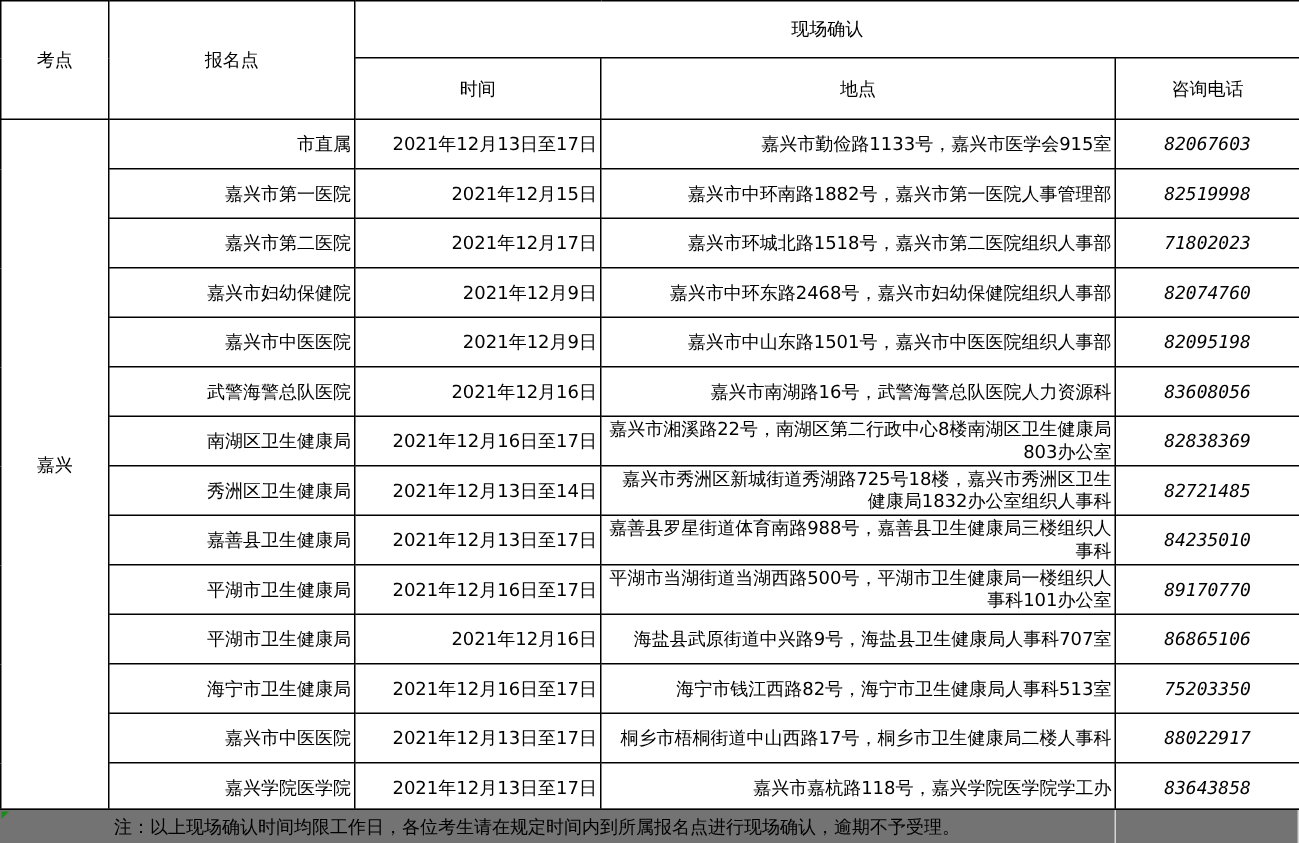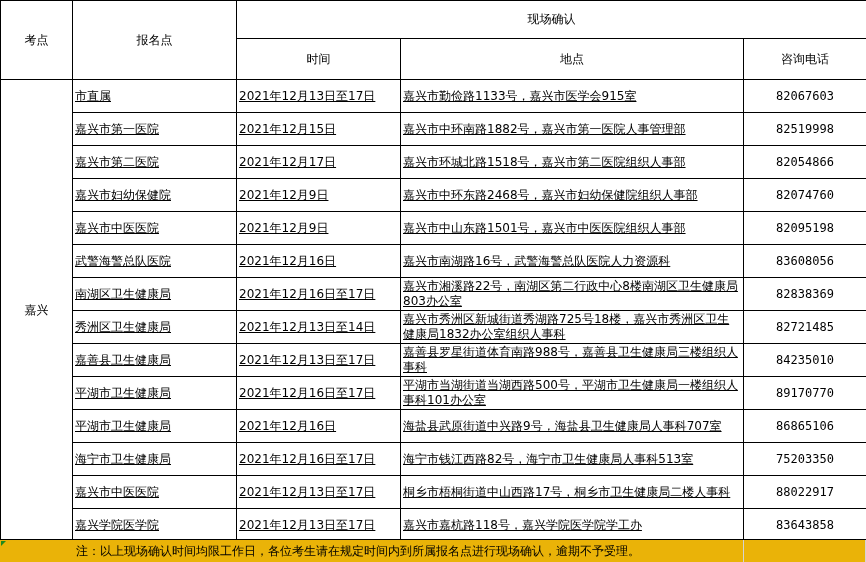--- a/index.html
+++ b/index.html
@@ -1,26 +1,26 @@
 <!DOCTYPE html>
 <html><head>
 <meta charset="utf-8">
 <style>
   html, body { margin:0; padding:0; background:#ffffff; }
   body { width:866px; height:562px; overflow:hidden; position:relative;
          font-family: "DejaVu Sans", "Liberation Sans", sans-serif; color:#000; }
   table.sheet { position:absolute; left:0; top:0; border-collapse:collapse; table-layout:fixed; width:866px; }
   table.sheet td { border:1px solid #000; padding:0 2px; font-size:12px; line-height:15px; overflow:hidden; vertical-align:middle; }
   .c { text-align:center;font-family:Liberation Serif, serif; }
-  .l { text-align:left;text-decoration:underline; }
+  .l { text-align:right; }
   .hdr1 { height:38px; }
   .hdr2 { height:41px; }
   .row td { height:32px; }
-  .phone { font-family:"DejaVu Sans Mono","Liberation Mono",monospace; font-size:12px; letter-spacing:0px; }
-  .footer { position:absolute; left:0; top:539px; width:866px; height:23px; border-top:1px solid #000; background:#eab308; }
+  .phone { font-family:"DejaVu Sans Mono","Liberation Mono",monospace; font-size:12px; letter-spacing:0px;font-style:italic; }
+  .footer { position:absolute; left:0; top:539px; width:866px; height:23px; border-top:1px solid #000; background:#737373; }
   .footer .note { position:absolute; left:76px; top:4px; font-size:12px; line-height:15px; white-space:nowrap; }
   .footer .grid-a { position:absolute; left:743px; top:0; width:1px; height:23px; background:#d4d4d4; }
   .footer .grid-c { position:absolute; left:865px; top:0; width:1px; height:23px; background:#d4d4d4; }
   .corner-mark { position:absolute; left:1px; top:1px; width:0; height:0; border-top:5px solid #1e8a1e; border-right:5px solid transparent; }
 </style>
 </head>
 <body>
 
 <table class="sheet">
   <colgroup>
@@ -51,21 +51,21 @@
       <tr class="row">
         <td class="l">嘉兴市第一医院</td>
         <td class="l">2021年12月15日</td>
         <td class="l">嘉兴市中环南路1882号，嘉兴市第一医院人事管理部</td>
         <td class="c phone">82519998</td>
       </tr>
       <tr class="row">
         <td class="l">嘉兴市第二医院</td>
         <td class="l">2021年12月17日</td>
         <td class="l">嘉兴市环城北路1518号，嘉兴市第二医院组织人事部</td>
-        <td class="c phone">82054866</td>
+        <td class="c phone">71802023</td>
       </tr>
       <tr class="row">
         <td class="l">嘉兴市妇幼保健院</td>
         <td class="l">2021年12月9日</td>
         <td class="l">嘉兴市中环东路2468号，嘉兴市妇幼保健院组织人事部</td>
         <td class="c phone">82074760</td>
       </tr>
       <tr class="row">
         <td class="l">嘉兴市中医医院</td>
         <td class="l">2021年12月9日</td>

